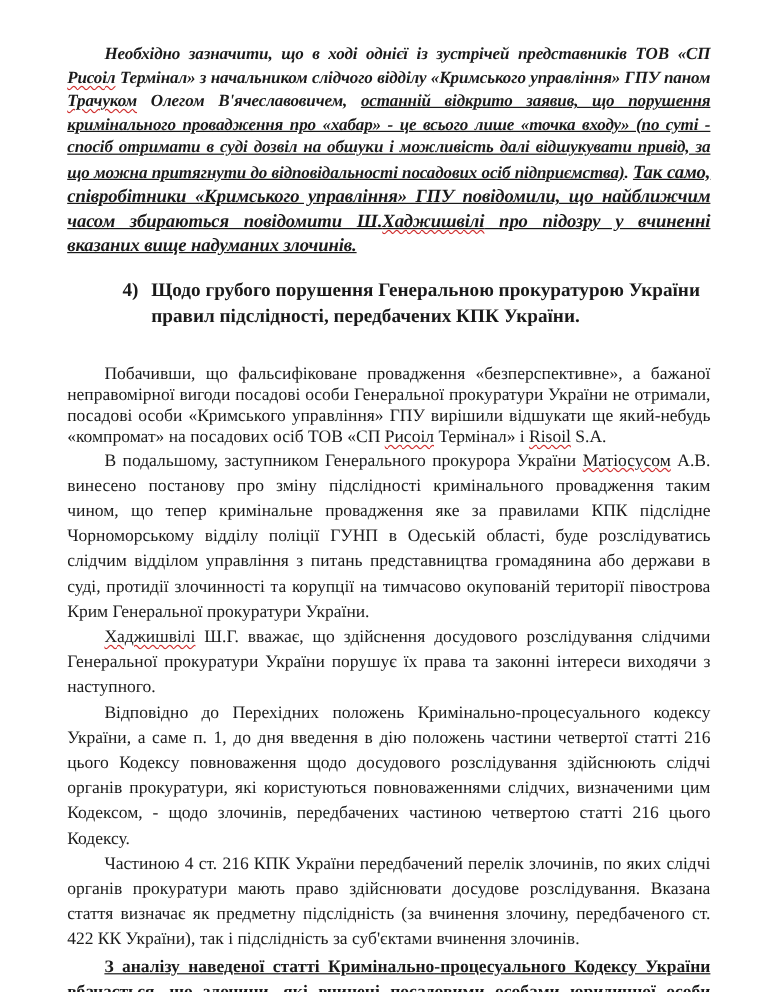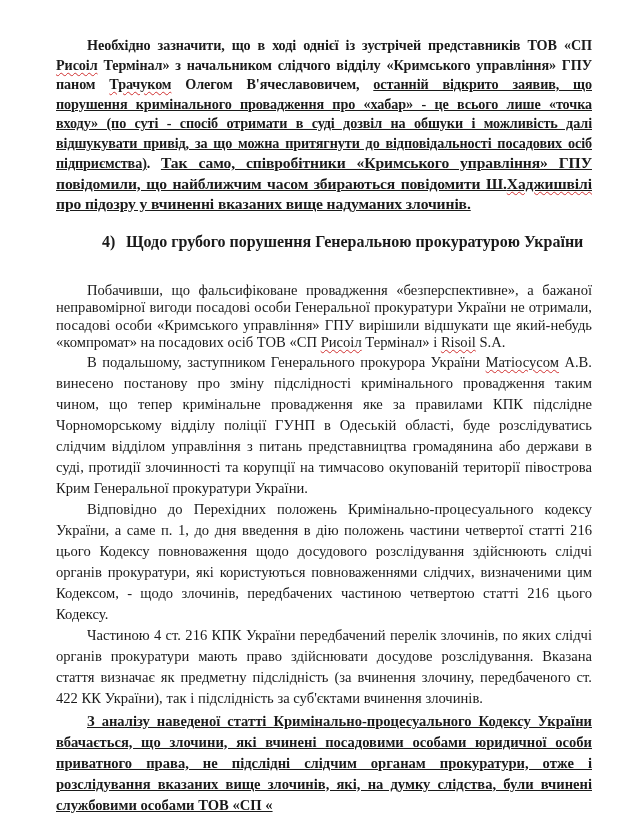--- a/index.html
+++ b/index.html
@@ -3,46 +3,48 @@
 <meta charset="utf-8">
 <style>
   html, body { margin: 0; padding: 0; background: #ffffff; }
   body { width: 633px; height: 827px; overflow: hidden; position: relative; font-family: "Liberation Serif", "DejaVu Serif", serif; color: #1a1a1a; }
   .page { position: absolute; left: 56px; top: 36px; width: 536px; }
   p { margin: 0; text-align: justify; text-align-last: left; font-size: 14.6px; }
   .bold { font-weight: bold; }
   .indent { text-indent: 31px; }
   .u { text-decoration: underline; }
   .sp { text-decoration: underline wavy #d03030; text-decoration-thickness: 1px; text-underline-offset: 2px; }
-  .lh-b { line-height: 19.5px; }
+  .lh-b { line-height: 19.5px; font-style: italic; }
   .lh-n { line-height: 17.5px; }
   .lh-w { line-height: 21px; }
   .p1 { font-size: 14.2px; letter-spacing: -0.1px; }
   .big { font-size: 15.6px; }
   .heading { margin: 16px 0 0 0; padding-left: 46px; font-weight: bold; font-size: 16px; line-height: 21px; text-align: left; }
   .heading .num { display: inline-block; width: 24px; }
   .heading .cont { padding-left: 24px; display: block; }
   .gap1 { margin-top: 30px; }
   .p-under { margin-top: 2px; }
 </style>
 </head>
 <body>
 
 <div class="page">
 
   <p class="bold indent lh-b p1"><span>Необхідно зазначити, що в ході однієї із зустрічей представників ТОВ «СП </span><span class="sp">Рисоіл</span><span> Термінал» з начальником слідчого відділу «Кримського управління» ГПУ паном </span><span class="sp">Трачуком</span><span> Олегом В'ячеславовичем, </span><span class="u">останній відкрито заявив, що порушення кримінального провадження про «хабар» - це всього лише «точка входу» (по суті - спосіб отримати в суді дозвіл на обшуки і можливість далі відшукувати привід, за що можна притягнути до відповідальності посадових осіб підприємства)</span><span>. </span><span class="u big"><span>Так само, співробітники «Кримського управління» ГПУ повідомили, що найближчим часом збираються повідомити Ш.</span><span class="sp">Хаджишвілі</span><span> про підозру у вчиненні вказаних вище надуманих злочинів.</span></span></p>
 
   <div class="heading">
     <span class="num">4)</span><span>Щодо грубого порушення Генеральною прокуратурою України</span>
+    <span class="cont">правил підслідності, передбачених КПК України.</span>
   </div>
 
   <p class="indent lh-n gap1"><span>Побачивши, що фальсифіковане провадження «безперспективне», а бажаної неправомірної вигоди посадові особи Генеральної прокуратури України не отримали, посадові особи «Кримського управління» ГПУ вирішили відшукати ще який-небудь «компромат» на посадових осіб ТОВ «СП </span><span class="sp">Рисоіл</span><span> Термінал» і </span><span class="sp">Risoil</span><span> S.A.</span></p>
 
   <p class="indent lh-w"><span>В подальшому, заступником Генерального прокурора України </span><span class="sp">Матіосусом</span><span> А.В. винесено постанову про зміну підслідності кримінального провадження таким чином, що тепер кримінальне провадження яке за правилами  КПК підслідне Чорноморському відділу поліції ГУНП в Одеській області, буде розслідуватись слідчим відділом управління з питань представництва громадянина або держави в суді, протидії злочинності та корупції на тимчасово окупованій території півострова Крим Генеральної прокуратури України.</span></p>
 
+  <p class="indent lh-w"><span class="sp">Хаджишвілі</span><span> Ш.Г. вважає, що здійснення досудового розслідування слідчими Генеральної прокуратури України порушує їх права та законні інтереси виходячи з наступного.</span></p>
 
   <p class="indent lh-w">Відповідно до Перехідних положень Кримінально-процесуального кодексу України, а саме п. 1, до дня введення в дію положень частини четвертої статті 216 цього Кодексу повноваження щодо досудового розслідування здійснюють слідчі органів прокуратури, які користуються повноваженнями слідчих, визначеними цим Кодексом, - щодо злочинів, передбачених частиною четвертою статті 216 цього Кодексу.</p>
 
   <p class="indent lh-w">Частиною 4 ст. 216 КПК України передбачений перелік злочинів, по яких слідчі органів прокуратури мають право здійснювати досудове розслідування. Вказана стаття визначає як предметну підслідність (за вчинення злочину, передбаченого ст. 422 КК України), так і підслідність за суб'єктами вчинення злочинів.</p>
 
   <p class="bold indent u lh-w p-under"><span>З аналізу наведеної статті Кримінально-процесуального Кодексу України вбачається, що злочини, які вчинені посадовими особами юридичної особи приватного права, не підслідні слідчим органам прокуратури, отже і розслідування вказаних вище злочинів, які, на думку слідства, були вчинені службовими особами ТОВ «СП «</span></p>
 
 </div>
 
 </body></html>

